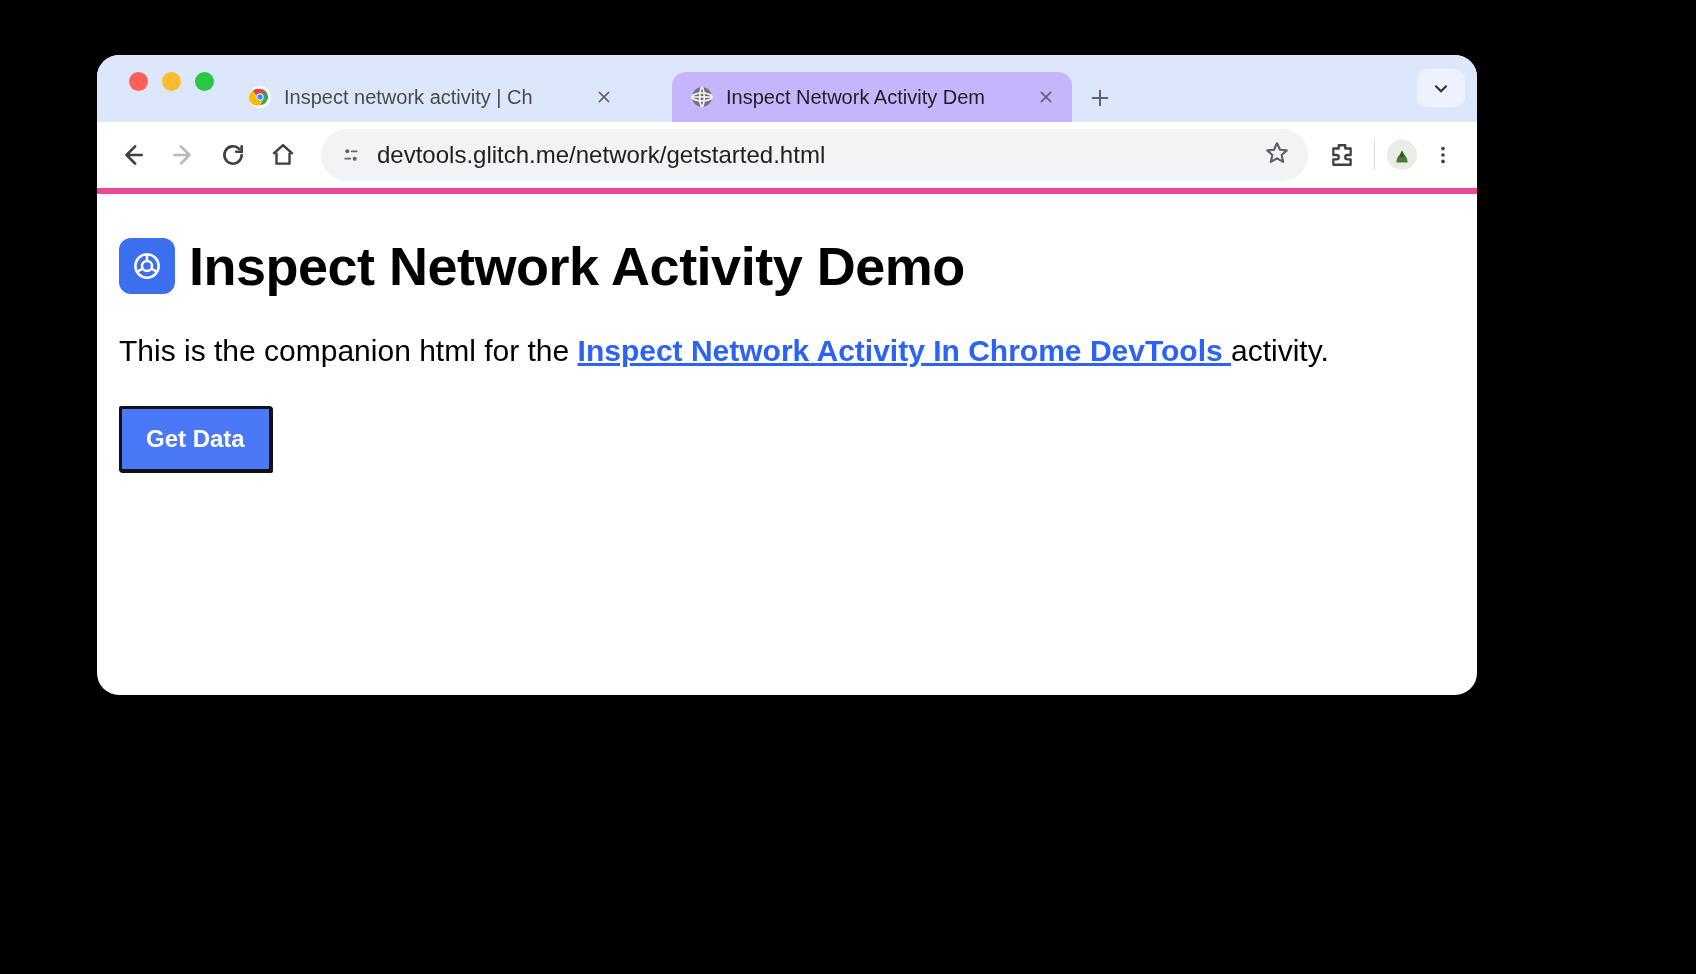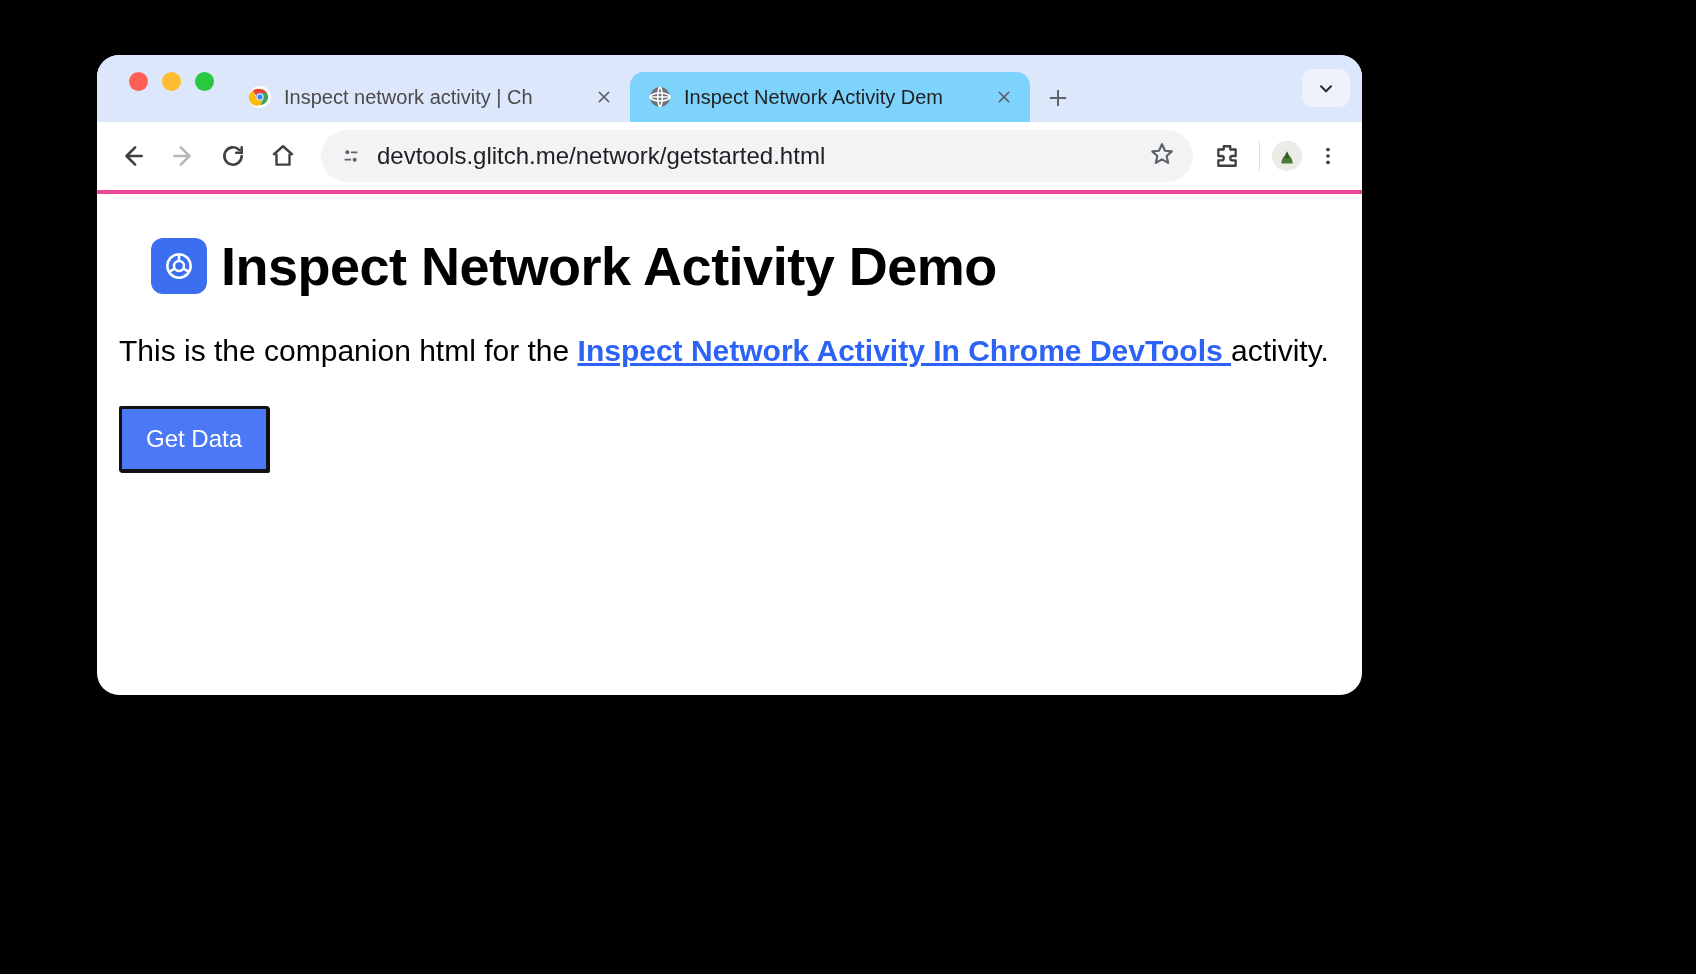--- a/index.html
+++ b/index.html
@@ -8,21 +8,21 @@
     background: #000;
     font-family: -apple-system, BlinkMacSystemFont, "Segoe UI", Helvetica, Arial, sans-serif;
     width: 1696px;
     height: 974px;
     position: relative;
   }
   .browser-window {
     position: absolute;
     left: 97px;
     top: 55px;
-    width: 1265px;
+    width: 1380px;
     height: 640px;
     background: #fff;
     border-radius: 22px;
     overflow: hidden;
     box-shadow: 0 10px 40px rgba(0,0,0,0.4);
   }
   
   .tab-strip {
     height: 67px;
     background: #dde7fb;
@@ -49,21 +49,21 @@
     display: flex;
     align-items: center;
     border-radius: 14px 14px 0 0;
     padding: 0 14px 0 18px;
     font-size: 20px;
     color: #4a4a4a;
     gap: 12px;
     min-width: 0;
   }
   .tab.inactive { width: 400px; }
-  .tab.active   { width: 400px; background:#7dd3fc; color:#1f1f1f; }
+  .tab.active   { width: 400px; background:#c4b5fd; color:#1f1f1f;margin-left:42px; }
   .tab-title {
     white-space: nowrap;
     overflow: hidden;
     text-overflow: clip;
     flex: 1;
   }
   .tab-close {
     width: 24px; height: 24px; display:flex; align-items:center; justify-content:center;
     color:#5f6368; font-size:18px; border-radius:50%;
   }
@@ -78,21 +78,21 @@
   .tab-overflow {
     position:absolute; right:12px; top:14px;
     width:48px; height:38px; background:#eef2fc; border-radius:10px;
     display:flex; align-items:center; justify-content:center; color:#333;
   }
 
   
   .toolbar {
     height: 72px;
     background:#fff;
-    border-bottom: 4px solid #ec4899;
+    border-bottom: 6px solid #ec4899;
     display:flex;
     align-items:center;
     padding: 0 14px;
     gap: 6px;
   }
   .tool-btn {
     width:44px; height:44px; border-radius:50%;
     display:flex; align-items:center; justify-content:center;
     color:#3c4043;
   }
@@ -123,21 +123,21 @@
     font-size:20px;
     overflow:hidden;
   }
   .menu-dots { width:40px; height:40px; display:flex; align-items:center; justify-content:center; color:#3c4043;}
 
   
   .content {
     padding: 44px 22px;
     color:#000;
   }
-  .heading-row { display:flex; align-items:center; gap:14px;margin-left:32px; }
+  .heading-row { display:flex; align-items:center; gap:14px; }
   .page-logo {
     width:56px; height:56px; border-radius:12px;
     background:#3b6ff0; display:flex; align-items:center; justify-content:center;
   }
   .page-logo svg { width:40px; height:40px; }
   h1.page-title {
     font-size:54px; font-weight:800; letter-spacing:-0.5px; line-height:1;
     font-family: "Helvetica Neue", Helvetica, Arial, sans-serif;
   }
   p.page-desc {
@@ -147,21 +147,21 @@
   }
   a.doc-link {
     color:#2c62f6;
     font-weight:700;
   }
   .get-data-btn {
     margin-top: 38px;
     background:#4a78f6;
     color:#fff;
     font-size:24px;
-    font-weight:400;
+    font-weight:700;
     padding: 16px 24px;
     border: 3px solid #111;
     border-radius:2px;
     display:inline-block;
     box-shadow: 1px 1px 0 #111;
   }
 </style>
 </head>
 <body>
 

